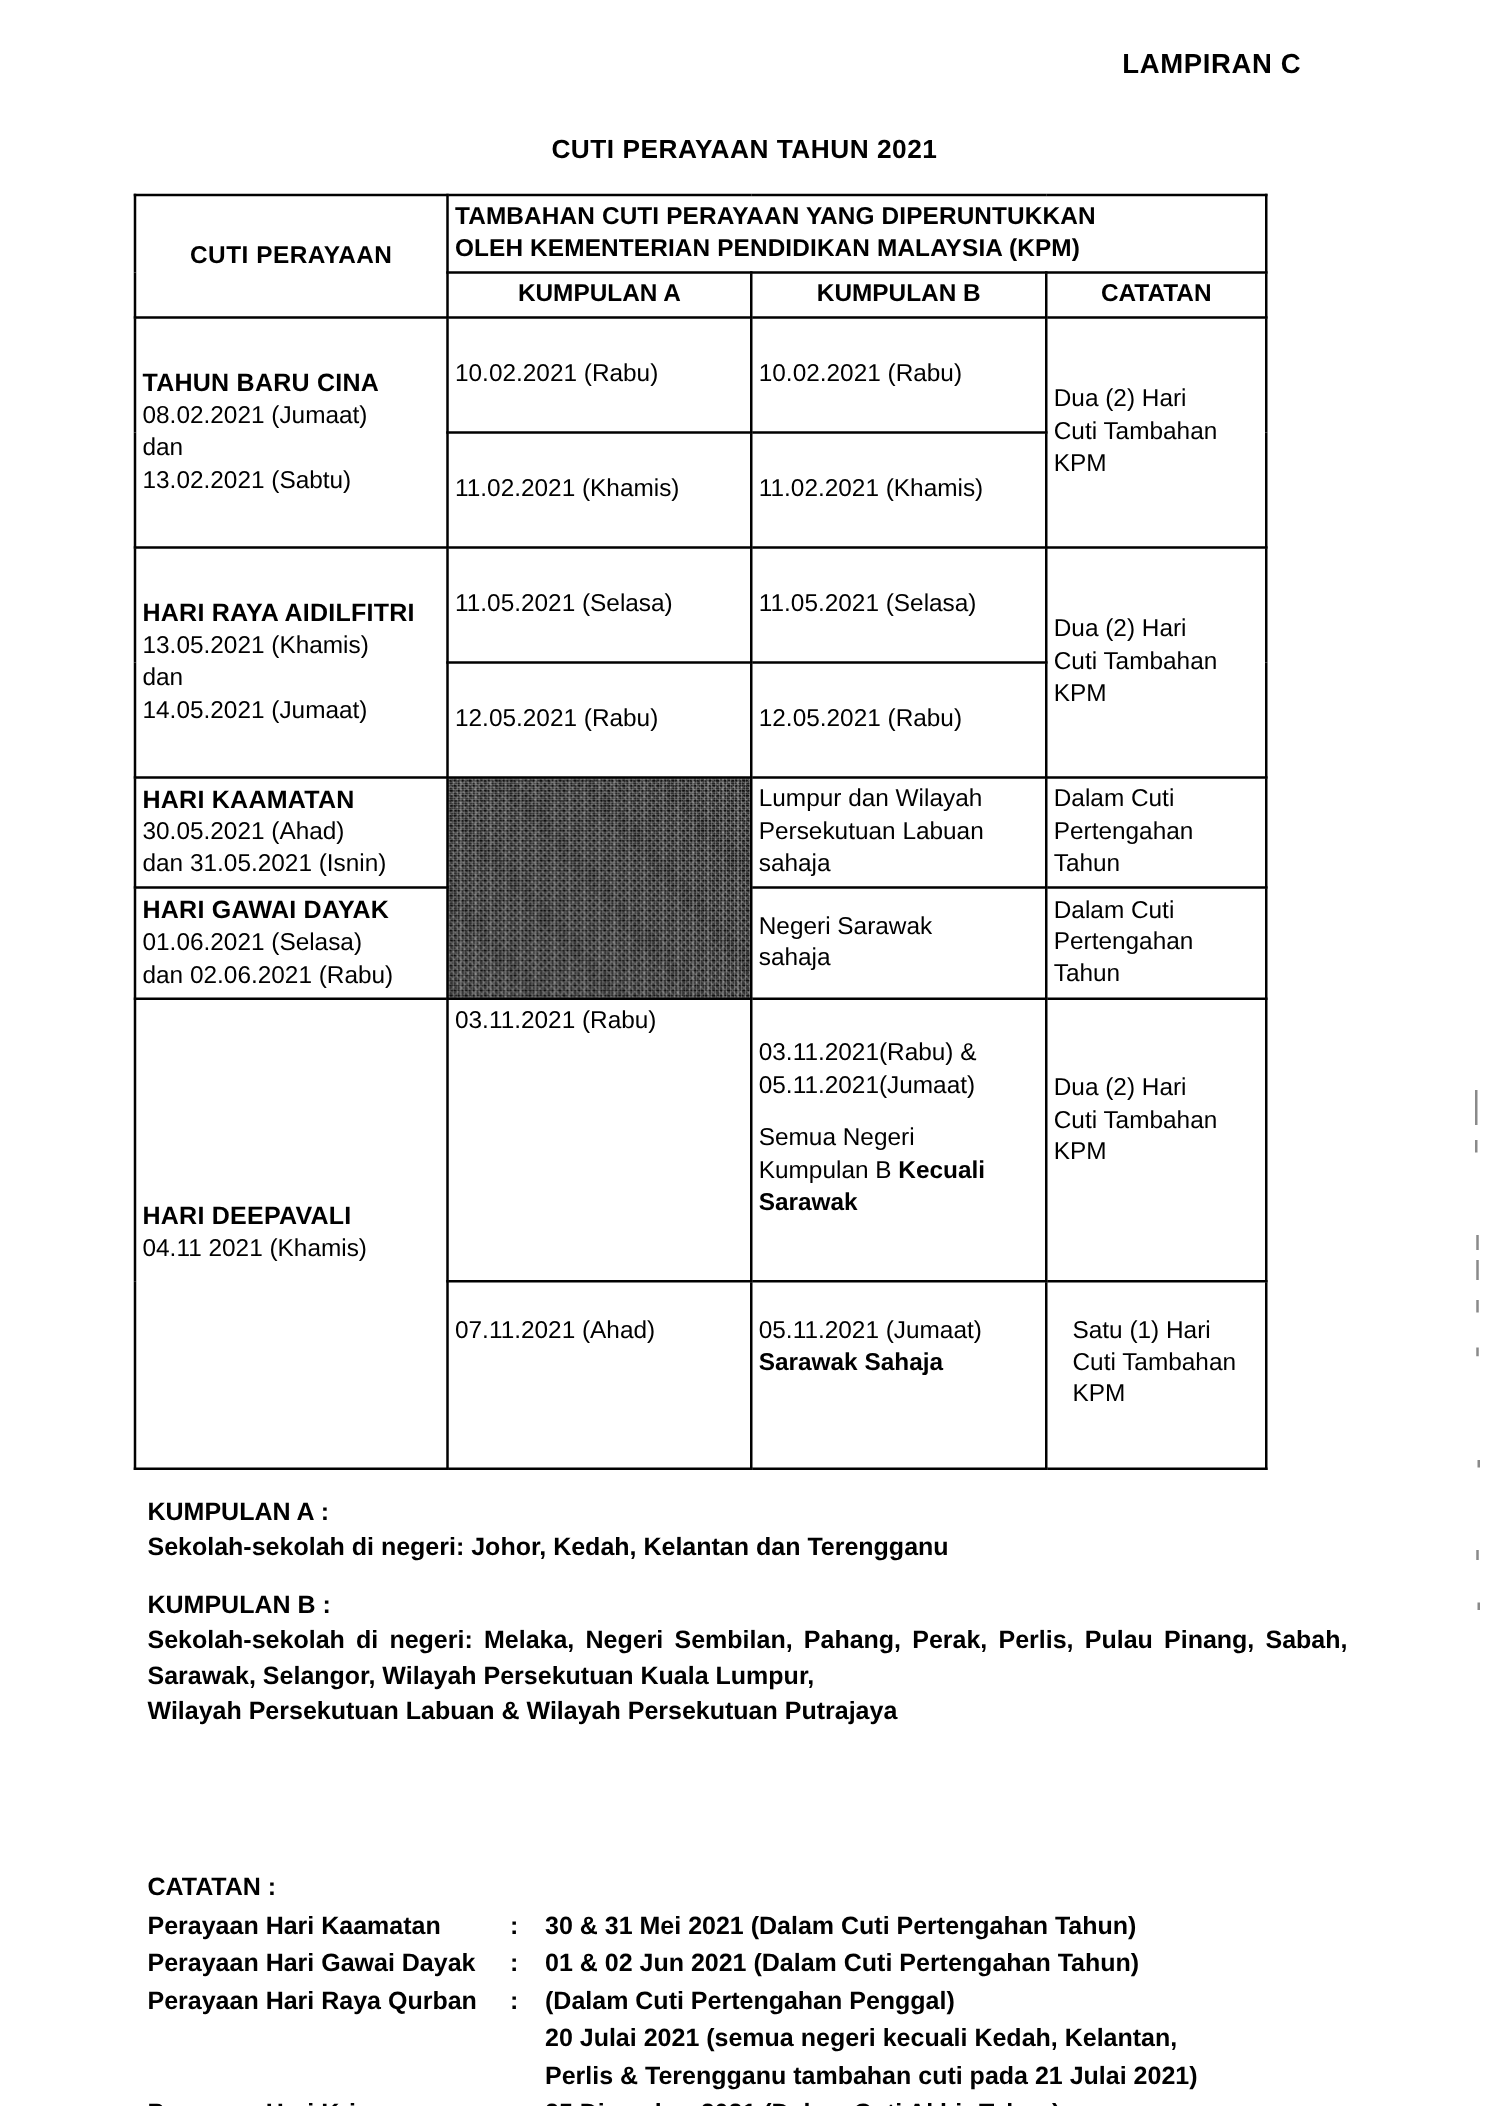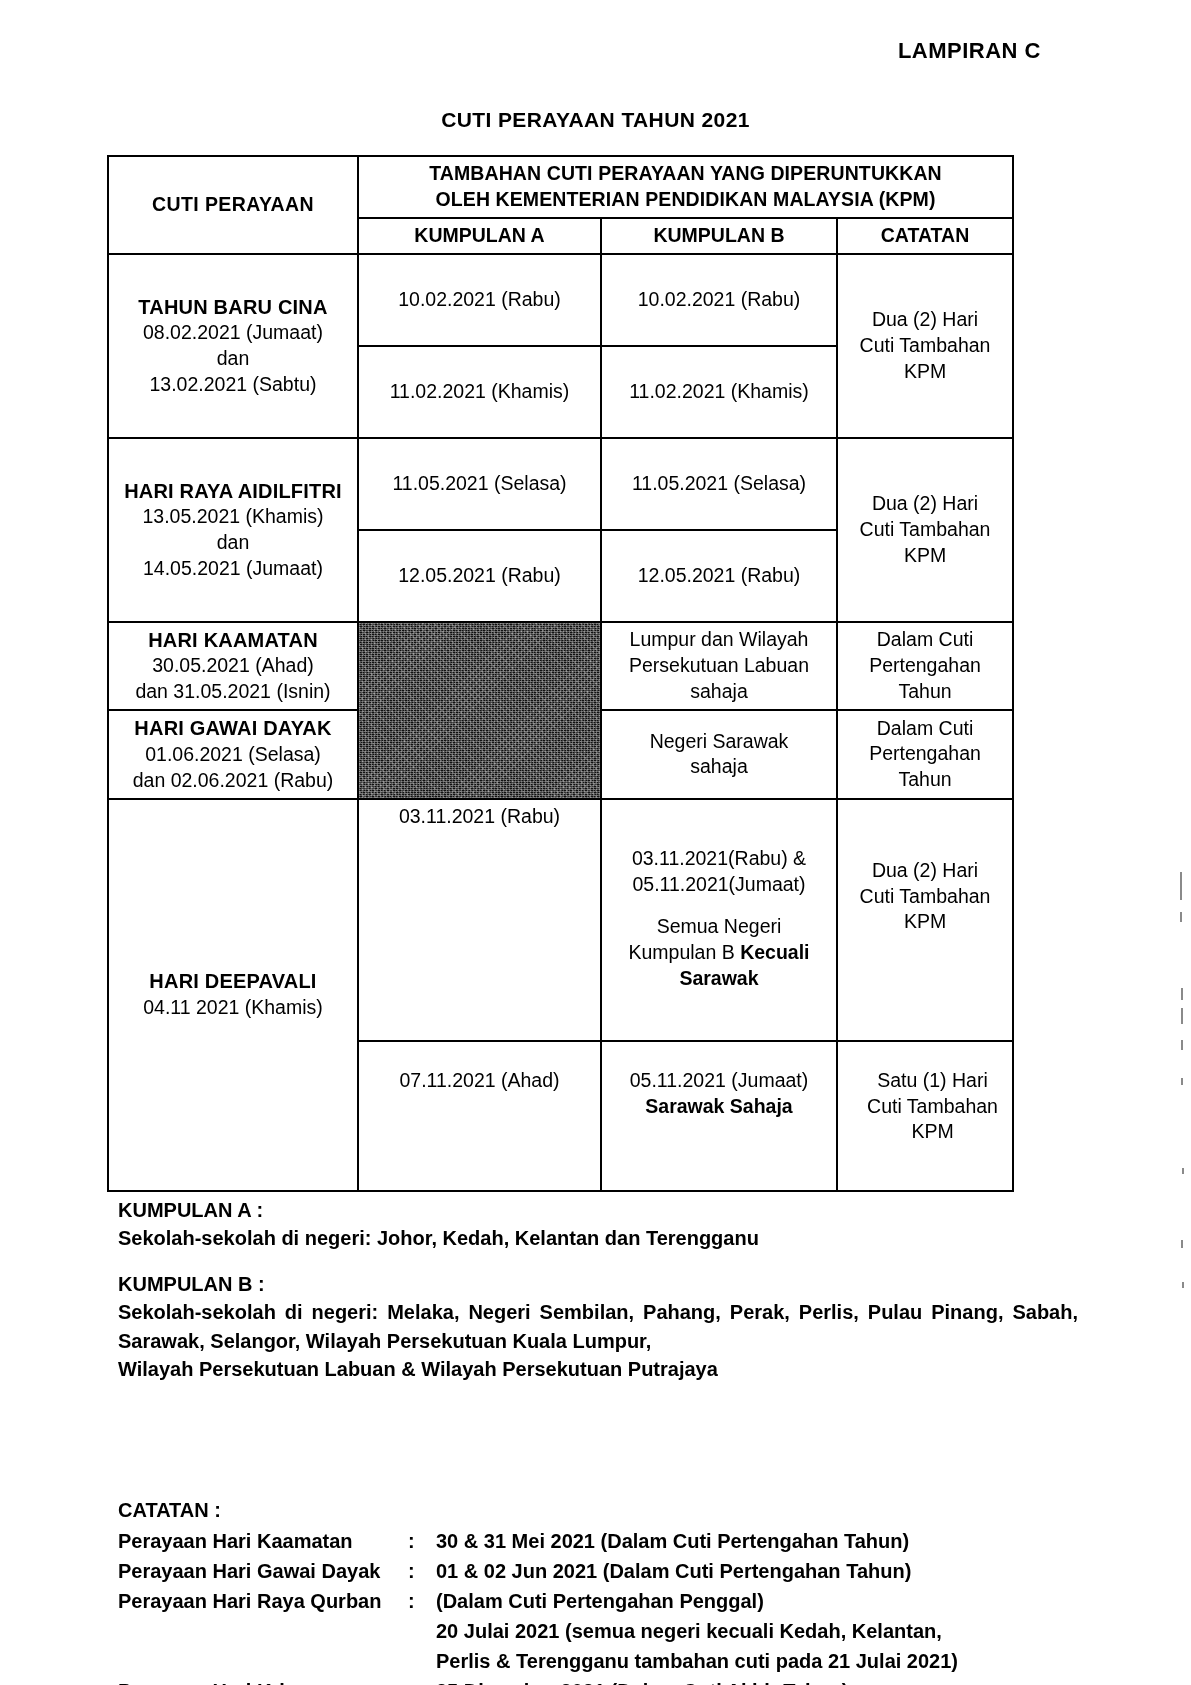--- a/index.html
+++ b/index.html
@@ -52,21 +52,20 @@
     width: 905px;
   }
   table.cuti {
     border-collapse: collapse;
     width: 905px;
     table-layout: fixed;
   }
   table.cuti td, table.cuti th {
     border: 2px solid #000;
     padding: 4px 5px;
-    text-align: center;
     vertical-align: middle;
     font-size: 19.5px;
     line-height: 1.33;
     font-weight: normal;
     margin-top: 45px;
   }
   table.cuti th {
     font-weight: bold;
   }
   .col1 { width: 250px; }
@@ -280,21 +279,21 @@
             <span class="cell-block">Tahun</span>
           </td>
         </tr>
 
         <tr>
           <td rowspan="2">
             <span class="cell-block holiday-name">HARI DEEPAVALI</span>
             <span class="cell-block holiday-dates">04.11 2021 (Khamis)</span>
           </td>
           <td style="height:190px;vertical-align:top;">03.11.2021 (Rabu)</td>
-          <td style="height:190px;vertical-align:top;padding-top:46px;">
+          <td style="height:190px;vertical-align:top;padding-top:30px;">
             <span class="cell-block">03.11.2021(Rabu) &amp;</span>
             <span class="cell-block">05.11.2021(Jumaat)</span>
             <span class="gap"></span>
             <span class="cell-block">Semua Negeri</span>
             <span class="cell-block"><span>Kumpulan B </span><b>Kecuali</b></span>
             <span class="cell-block bold-cell">Sarawak</span>
           </td>
           <td style="vertical-align:top;padding-top:58px;">
             <span class="cell-block">Dua (2) Hari</span>
             <span class="cell-block">Cuti Tambahan</span>

